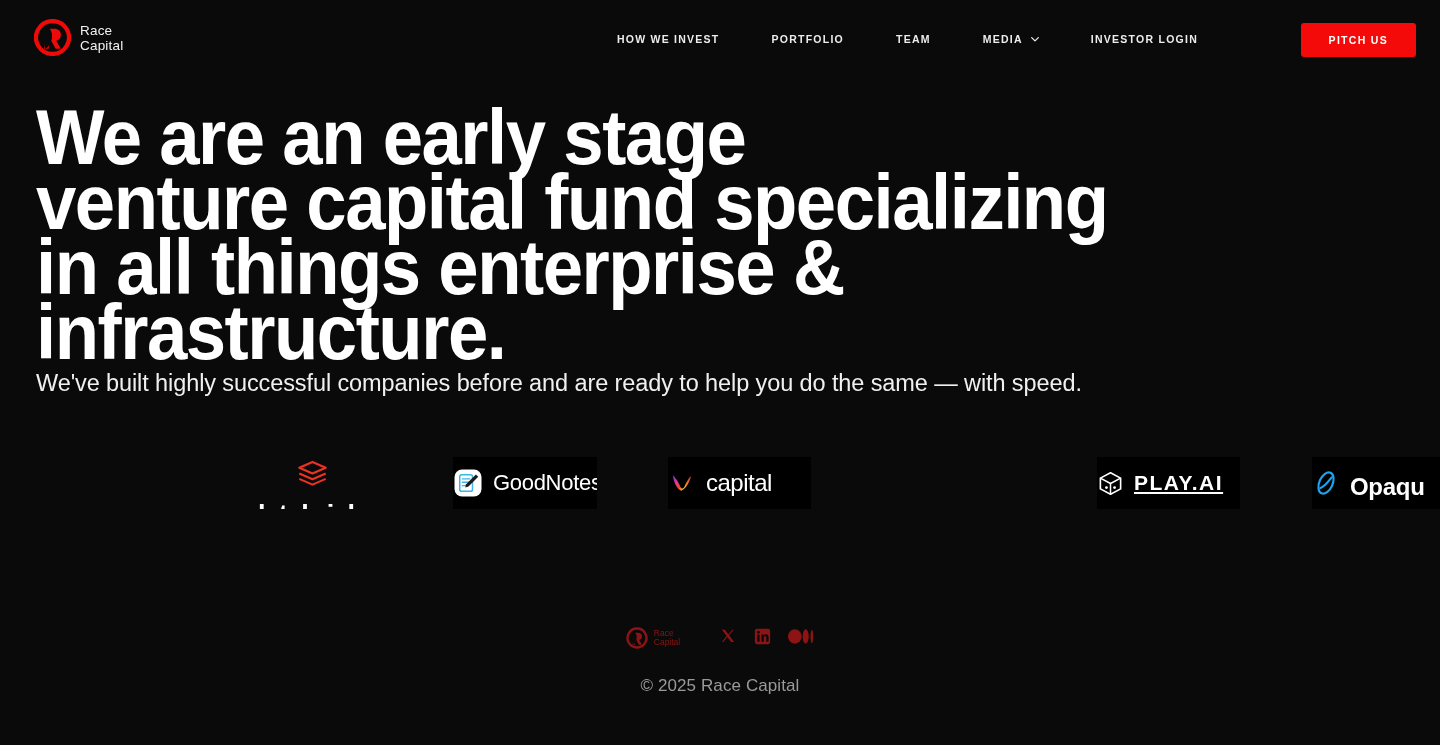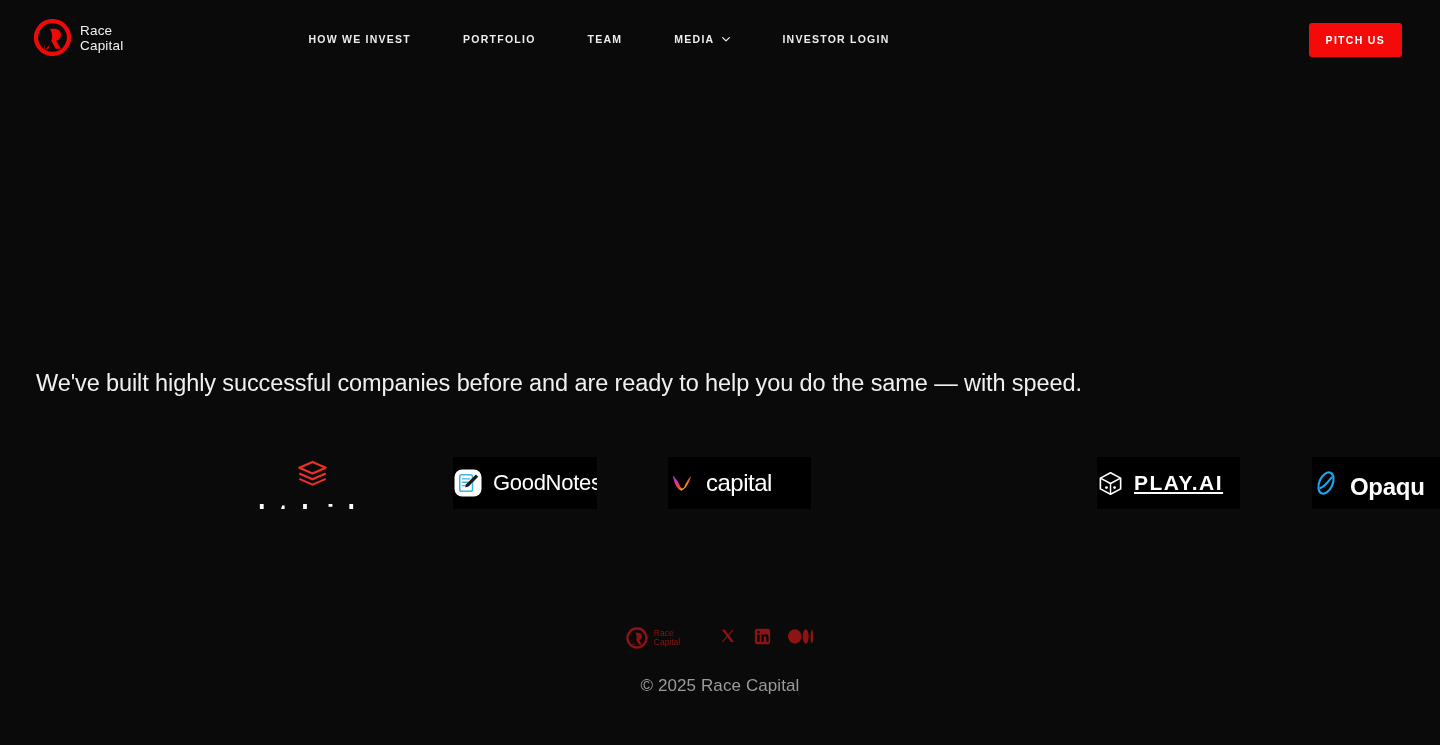--- a/index.html
+++ b/index.html
@@ -21,38 +21,38 @@
     display:flex; align-items:center; gap:9px; cursor:pointer;
   }
   .brand-mark { width:37px; height:37px; flex:none; }
   .brand-text {
     font-size:13.5px; line-height:15px; color:#f2f2f2;
     font-weight:400; letter-spacing:.2px; white-space:pre-line;
   }
 
   .nav {
     position:absolute; left:0; top:0; width:1224px; height:78px;
-    display:flex; align-items:center; justify-content:center; gap:0;
+    display:flex; align-items:center; justify-content:flex-end; gap:0;
   }
   .nav-inner { display:flex; align-items:center; }
   .nav-item {
     color:#ededed; font-size:10.5px; font-weight:700;
     letter-spacing:1.25px; text-transform:uppercase;
     padding:0 26px; cursor:pointer; display:flex; align-items:center; gap:7px;
     white-space:nowrap;
   }
   .nav-item:first-child { padding-left:0; }
   .chev { width:9px; height:9px; display:inline-block; position:relative; top:-1px; }
   .chev svg { display:block; }
 
   .pitch-btn {
-    position:absolute; right:38px; top:23px;
+    position:absolute; right:24px; top:23px;
     background:#f50a0a; color:#ffffff;
     font-size:10.5px; font-weight:700; letter-spacing:1.3px;
-    padding:12px 17px 11px; border:none; border-radius:3px;
+    padding:12px 28px 11px; border:none; border-radius:3px;
     cursor:pointer; text-transform:uppercase; line-height:1;
   }
 
   
   .hero { position:absolute; left:36px; top:105px; width:1370px; }
   .headline {
     font-family:"Liberation Sans Narrow","Liberation Sans", sans-serif;
     font-weight:700;
     font-size:78px;
     line-height:65px;
@@ -160,20 +160,25 @@
         </div>
         <div class="nav-item">
           <span>INVESTOR LOGIN</span>
         </div>
       </div>
     </nav>
 
     <button class="pitch-btn">PITCH US</button>
   </div>
 
+  <div class="hero">
+    <h1 class="headline">We are an early stage
+venture capital fund specializing
+in all things enterprise &amp; infrastructure.</h1>
+  </div>
   <p class="subhead">We've built highly successful companies before and are ready to help you do the same — with speed.</p>
 
   <div class="logo-strip">
 
     <div class="logo-tile" id="tile-databricks">
       <span>
         <svg class="logo-ico" width="33" height="33" viewBox="0 0 40 40" aria-hidden="true">
           <path d="M4 13 L20 6 L36 13 L20 20 Z" fill="none" stroke="#ee3124" stroke-width="2.6" stroke-linejoin="round"></path>
           <path d="M4 20 L20 27 L36 20" fill="none" stroke="#ee3124" stroke-width="2.6" stroke-linejoin="round"></path>
           <path d="M4 26.5 L20 33.5 L36 26.5" fill="none" stroke="#ee3124" stroke-width="2.6" stroke-linejoin="round"></path>

